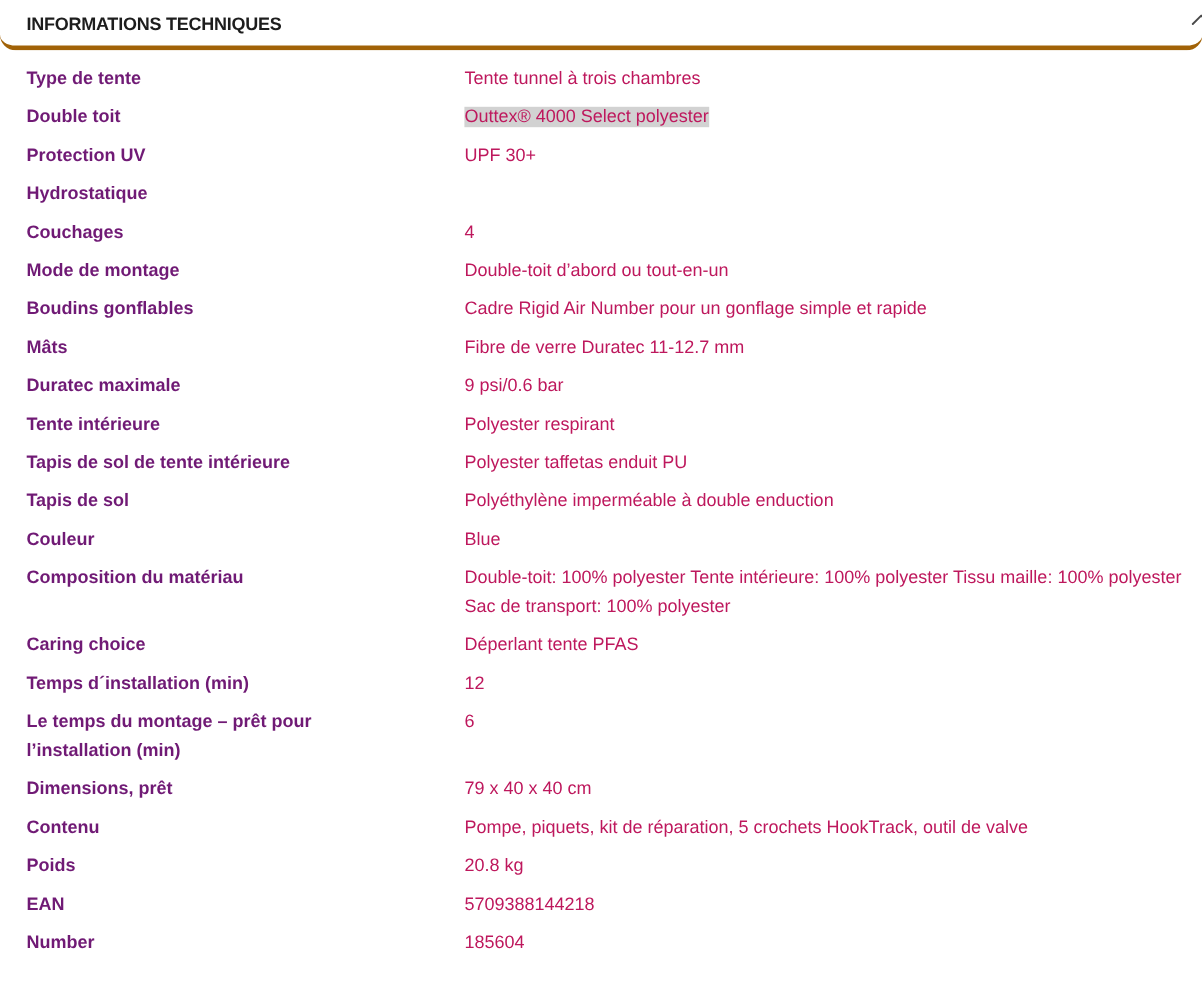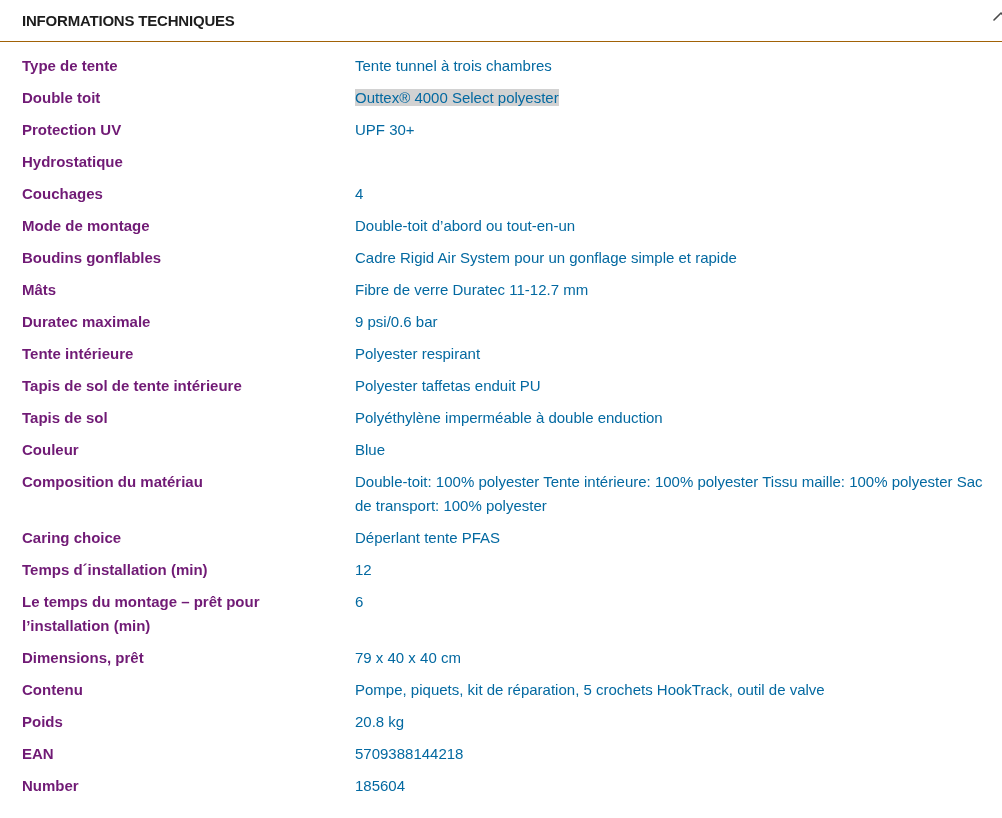--- a/index.html
+++ b/index.html
@@ -13,22 +13,23 @@
   .section {
     position: relative;
     width: 1002px;
     height: 818px;
     overflow: hidden;
   }
   .section-header {
     position: relative;
     height: 42px;
     padding: 10px 22px 0 22px;
-    border-bottom: 1px solid #a16207;
+    border-bottom: 4px solid #a16207;
     cursor: pointer;
+    border-radius: 13px;
   }
   .section-title {
     font-size: 15px;
     font-weight: 700;
     color: #1d1d1d;
     letter-spacing: -0.2px;
     line-height: 22px;
   }
   .chevron {
     position: absolute;
@@ -51,22 +52,23 @@
   }
   .spec-label {
     flex: 0 0 333px;
     max-width: 333px;
     padding-right: 12px;
     font-weight: 700;
     color: #701a75;
   }
   .spec-value {
     flex: 1 1 auto;
-    color: #0369a1;
+    color: #be185d;
     max-width: 640px;
+    margin-left: 32px;
   }
   .highlight {
     background: #d2d2d2;
   }
 </style>
 </head>
 <body>
 
 <div class="section">
   <div class="section-header">
@@ -102,21 +104,21 @@
     <div class="spec-value">4</div>
   </div>
 
   <div class="spec-row">
     <div class="spec-label">Mode de montage</div>
     <div class="spec-value">Double-toit d’abord ou tout-en-un</div>
   </div>
 
   <div class="spec-row">
     <div class="spec-label">Boudins gonflables</div>
-    <div class="spec-value">Cadre Rigid Air System pour un gonflage simple et rapide</div>
+    <div class="spec-value">Cadre Rigid Air Number pour un gonflage simple et rapide</div>
   </div>
 
   <div class="spec-row">
     <div class="spec-label">Mâts</div>
     <div class="spec-value">Fibre de verre Duratec 11-12.7 mm</div>
   </div>
 
   <div class="spec-row">
     <div class="spec-label">Duratec maximale</div>
     <div class="spec-value">9 psi/0.6 bar</div>

